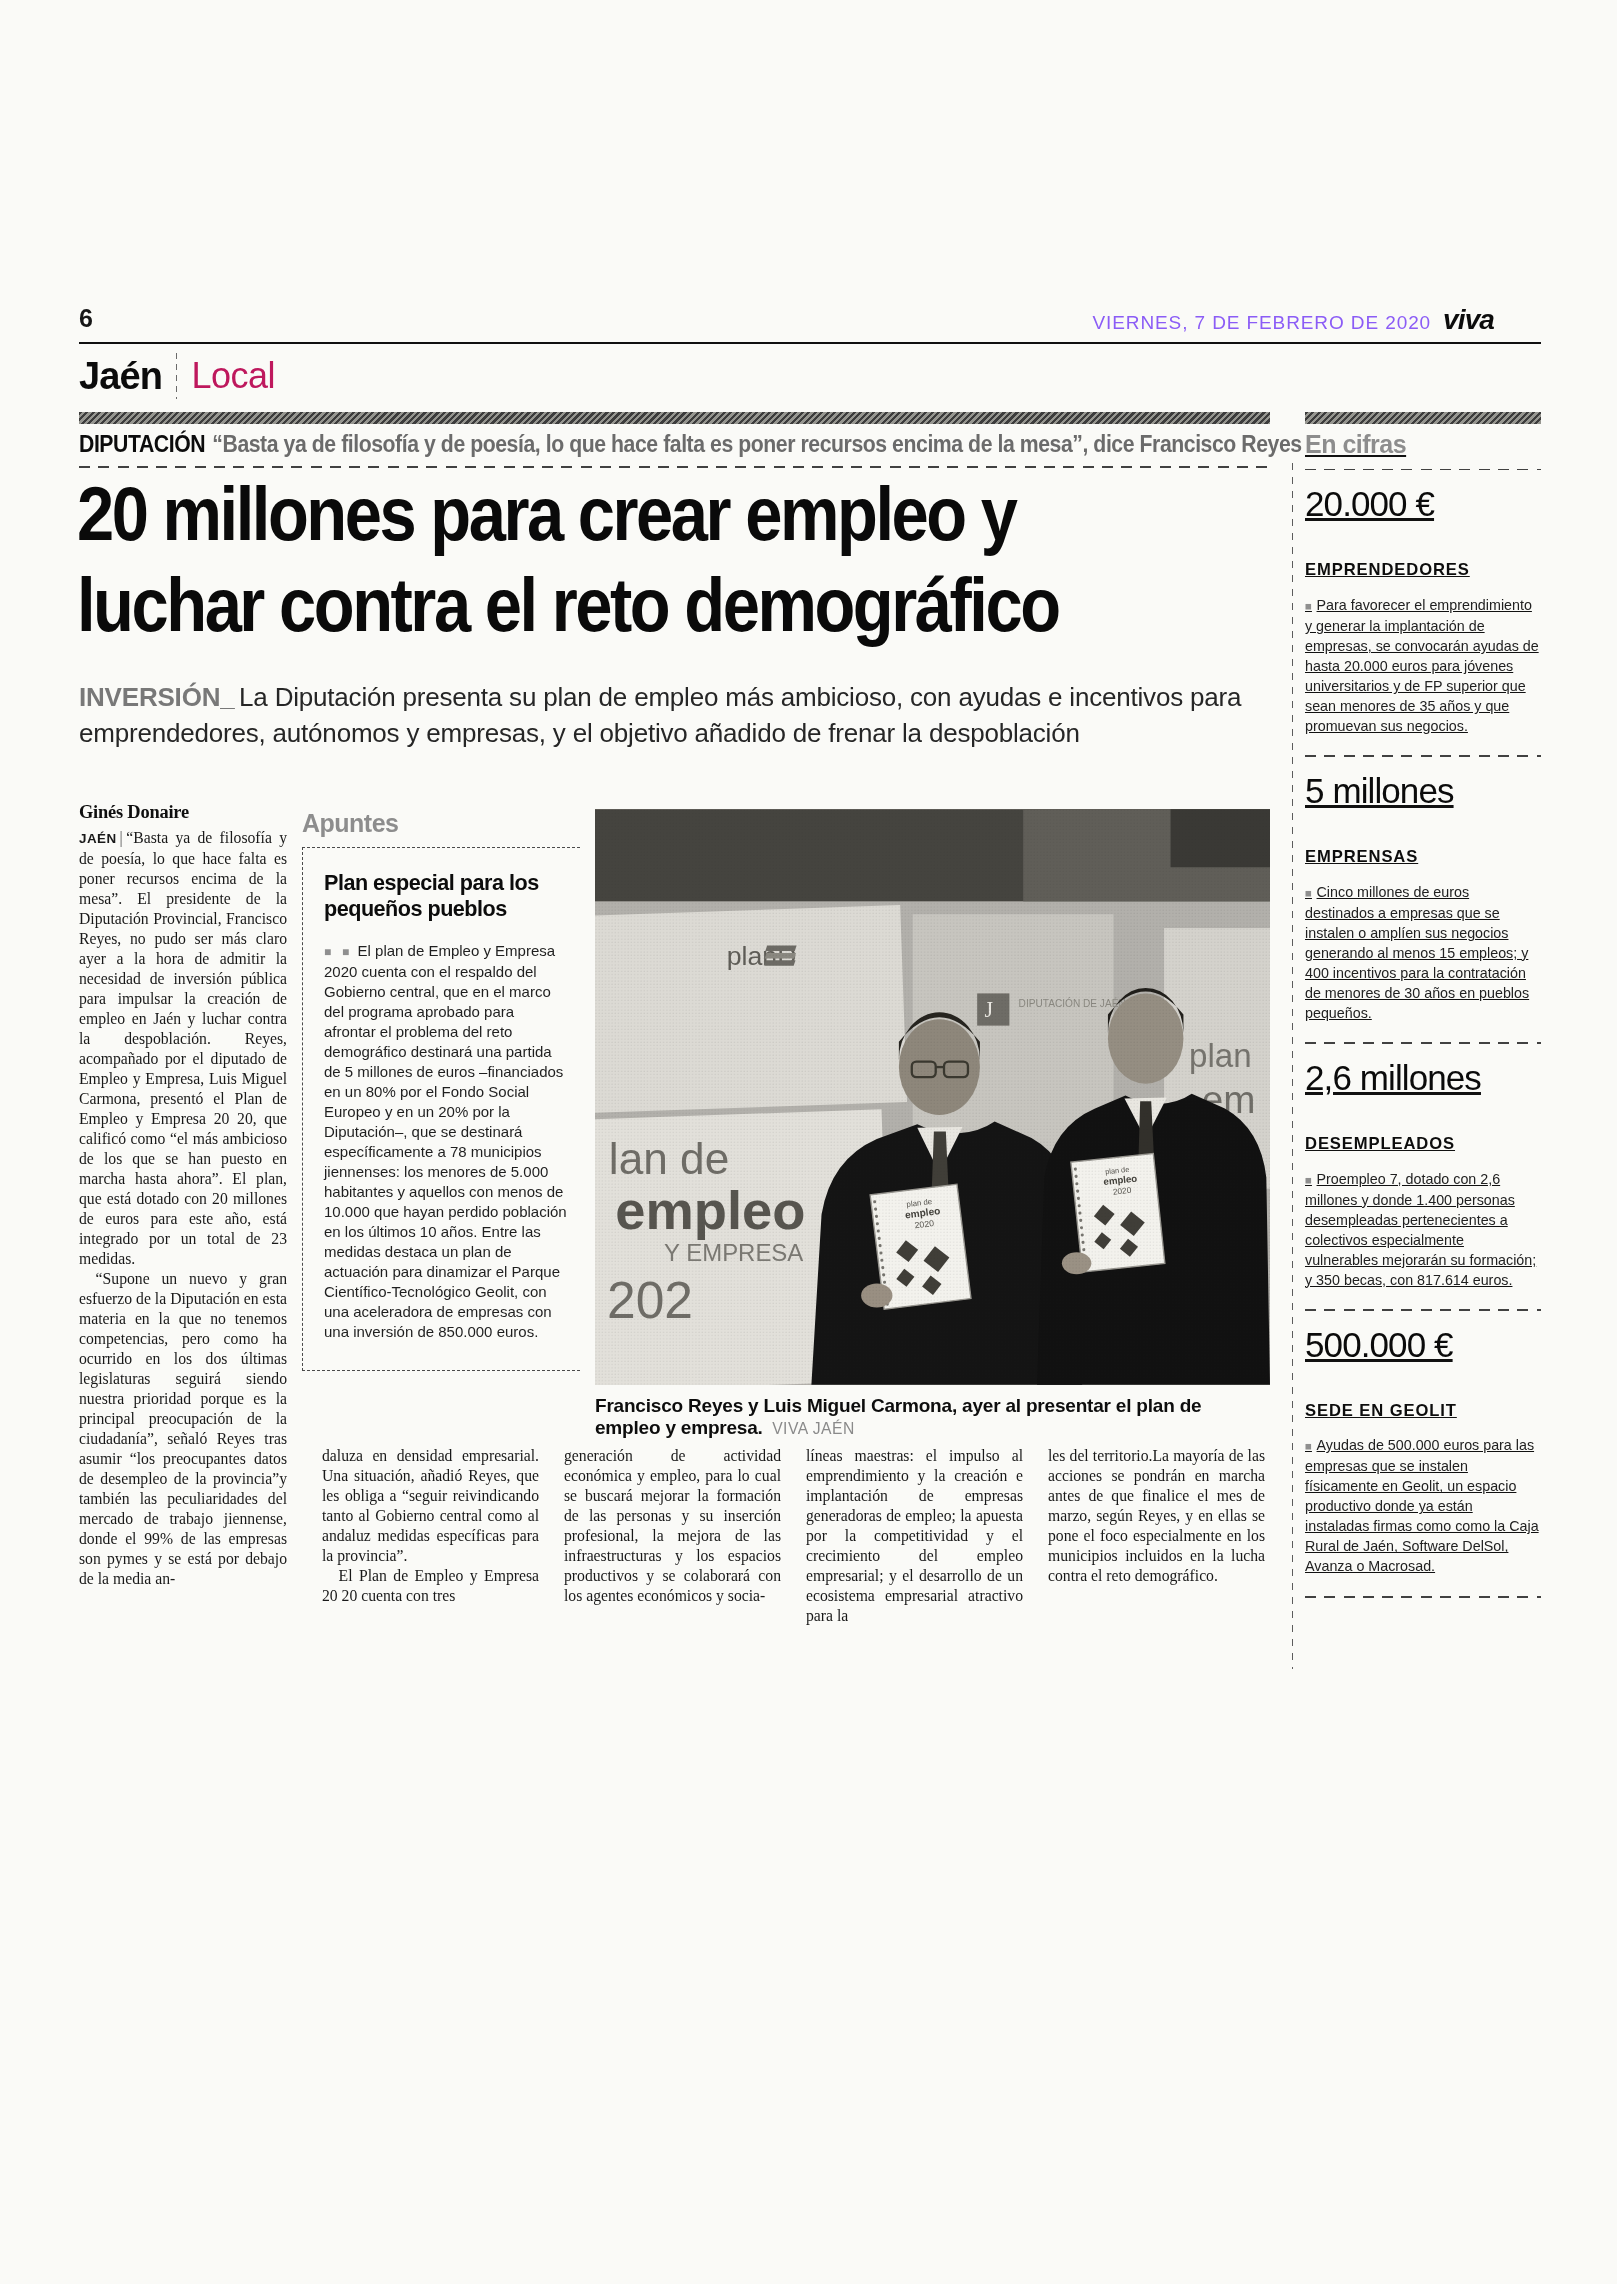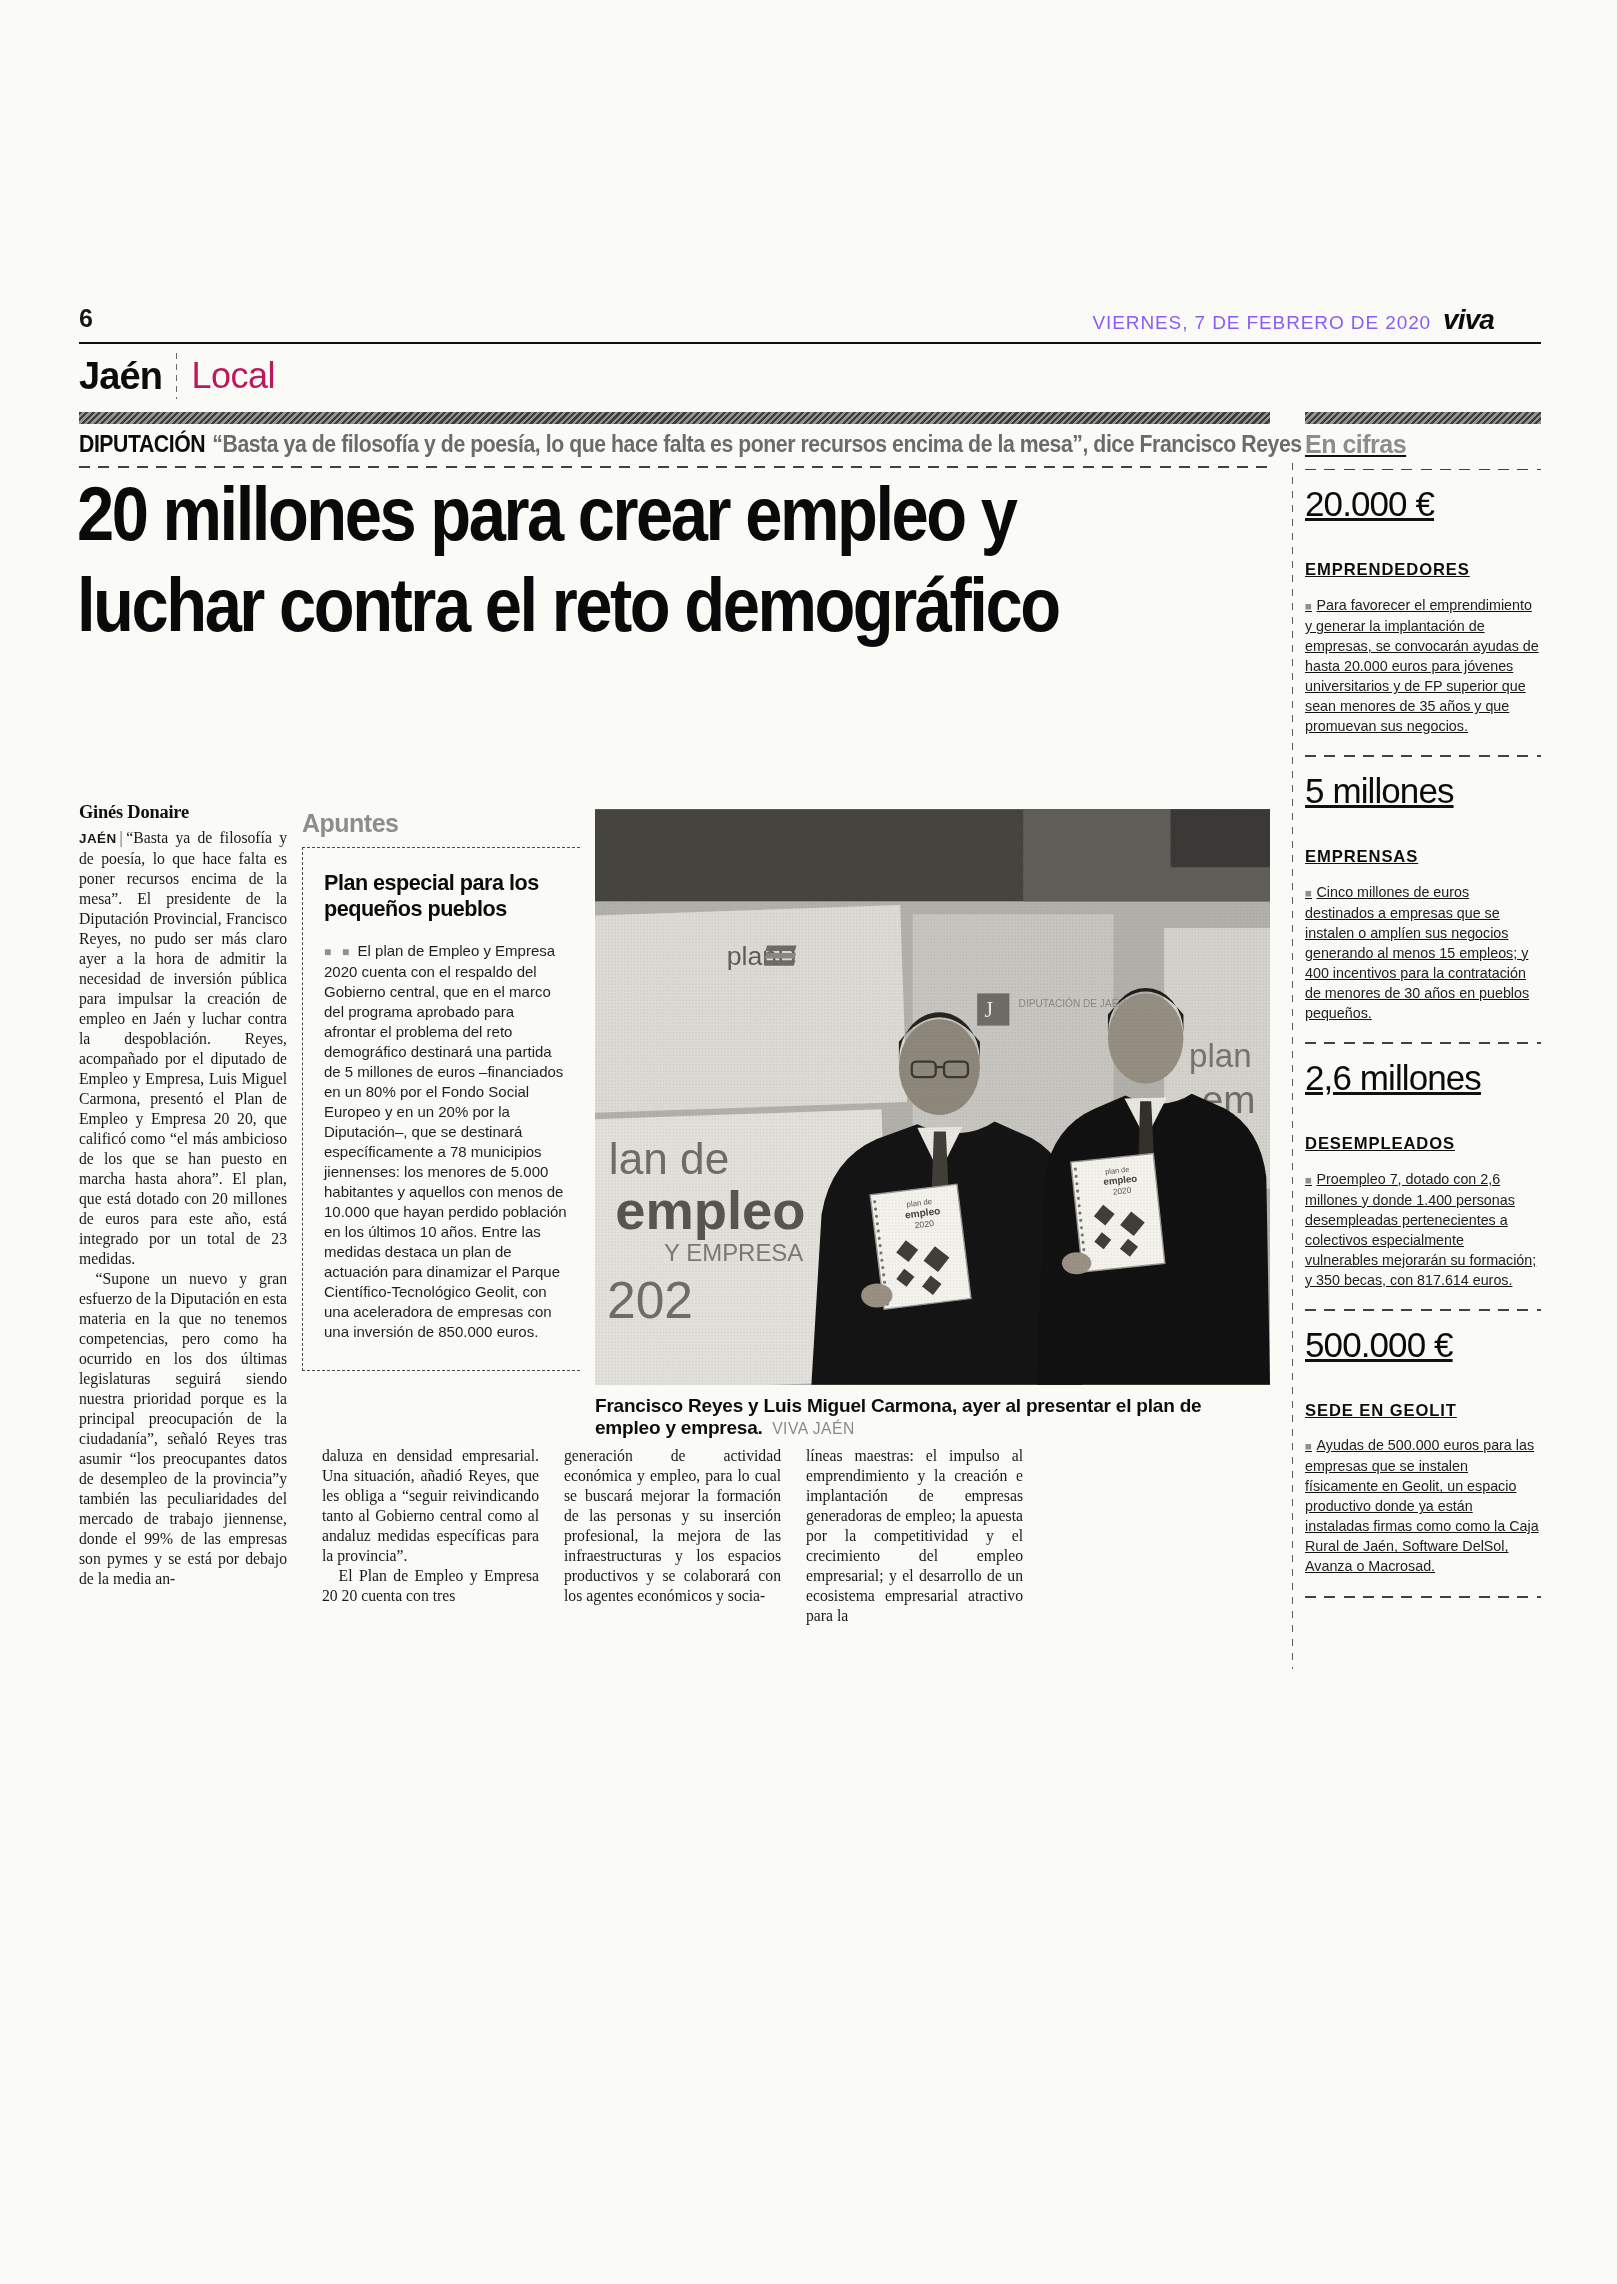--- a/index.html
+++ b/index.html
@@ -107,20 +107,23 @@
       <span class="kicker-label">DIPUTACIÓN</span><span class="kicker-quote">“Basta ya de filosofía y de poesía, lo que hace falta es poner recursos encima de la mesa”, dice Francisco Reyes</span>
     </div>
     <div class="dashed-rule"></div>
   </div>
 
   <h1 class="headline">
     <span>20 millones para crear empleo y</span><br>
     <span>luchar contra el reto demográfico</span>
   </h1>
 
+  <p class="deck">
+    <span class="deck-label">INVERSIÓN_</span><span>La Diputación presenta su plan de empleo más ambicioso, con ayudas e incentivos para emprendedores, autónomos y empresas, y el objetivo añadido de frenar la despoblación</span>
+  </p>
 
   <div class="col-main serif-body">
     <div class="byline">Ginés Donaire</div>
     <p>
       <span class="dateline-tag">JAÉN</span><span class="dateline-bar">|</span><span>“Basta ya de filosofía y de poesía, lo que hace falta es poner recursos encima de la mesa”.  El presidente de la Diputación Provincial, Francisco Reyes, no pudo ser más claro ayer a la hora de admitir la necesidad de inversión pública para impulsar la creación de empleo en Jaén y luchar contra la despoblación. Reyes, acompañado por el diputado de Empleo y Empresa, Luis Miguel Carmona, presentó el Plan de Empleo y Empresa 20 20, que calificó como “el más ambicioso de los que se han puesto en marcha hasta ahora”. El plan, que está dotado con 20 millones de euros para este año, está integrado por un total de 23 medidas.</span>
     </p>
     <p class="indent"><span>“Supone un nuevo y gran esfuerzo de la Diputación en esta materia en la que no tenemos competencias, pero como ha ocurrido en los dos últimas legislaturas seguirá siendo nuestra prioridad porque es la principal preocupación de la ciudadanía”, señaló Reyes tras asumir “los preocupantes datos de desempleo de la provincia”y también las peculiaridades del mercado de trabajo jiennense, donde el 99% de las empresas son pymes y se está por debajo de la media an-</span></p>
   </div>
 
   <aside class="apuntes">
@@ -264,20 +267,23 @@
     <div class="cont-col">
       <p>daluza en densidad empresarial. Una situación, añadió Reyes, que les obliga a “seguir reivindicando tanto al Gobierno central como al andaluz medidas específicas para la provincia”.</p>
       <p class="indent2">El Plan de Empleo y Empresa 20 20 cuenta con tres</p>
     </div>
     <div class="cont-col">
       <p>generación de actividad económica y empleo, para lo cual se buscará mejorar la formación de las personas y su inserción profesional, la mejora de las infraestructuras y los espacios productivos y se colaborará con los agentes económicos y socia-</p>
     </div>
     <div class="cont-col">
       <p>líneas maestras: el impulso al emprendimiento y la creación e implantación de empresas generadoras de empleo; la apuesta por la competitividad y el crecimiento del empleo empresarial; y el desarrollo de un ecosistema empresarial atractivo para la</p>
     </div>
+    <div class="cont-col">
+      <p>les del territorio.La mayoría de las acciones se pondrán en marcha antes de que finalice el mes de marzo, según Reyes, y en ellas  se pone el foco especialmente en los municipios incluidos en la lucha contra el reto demográfico.</p>
+    </div>
   </div>
 
   <aside class="sidebar">
     <div class="sidebar-vline"></div>
     <div class="halftone-band"></div>
     <div class="sidebar-title">En cifras</div>
     <div class="dashed-rule"></div>
 
     <section>
       <div class="sb-fig">20.000 €</div>

